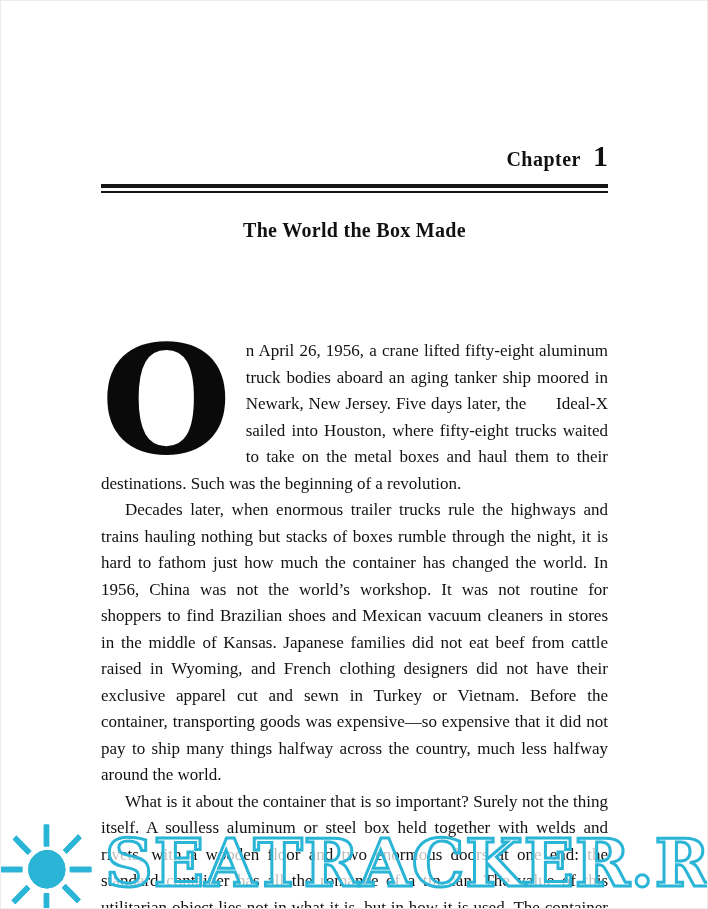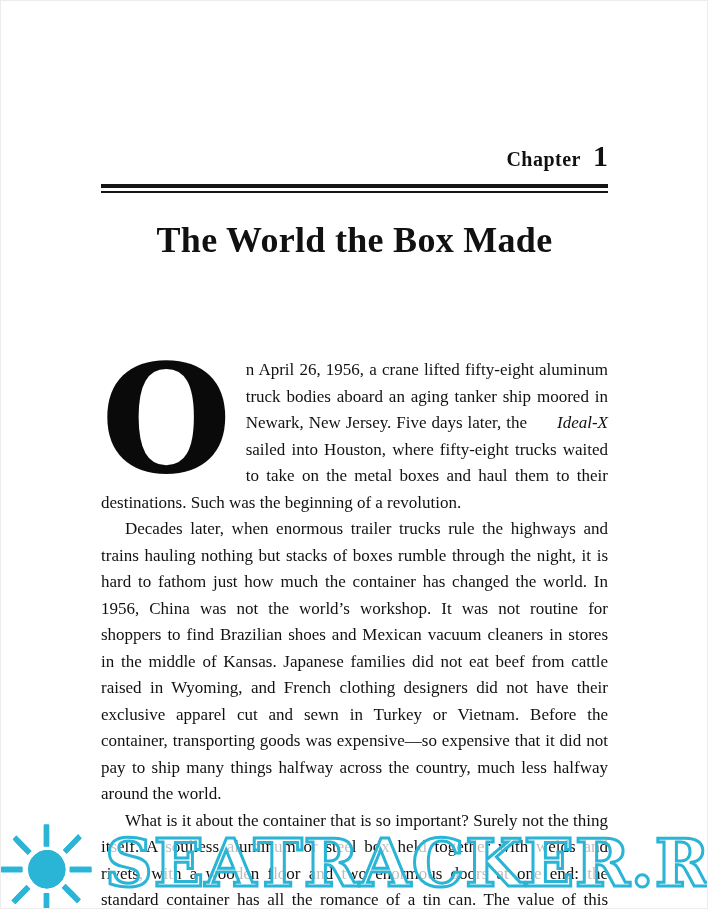--- a/index.html
+++ b/index.html
@@ -42,21 +42,21 @@
   }
   .double-rule {
     border-top: 4px solid #151515;
     border-bottom: 2px solid #151515;
     height: 3px;
     margin-bottom: 26px;
   }
   .page-title {
     text-align: center;
     font-weight: bold;
-    font-size: 36px;
+    font-size: 20px;
     letter-spacing: 0.3px;
     margin: 0 0 96px 0;
   }
   .body-text {
     font-size: 17px;
     line-height: 26.5px;
     text-align: justify;
   }
   .body-text p {
     margin: 0;
@@ -70,21 +70,20 @@
     font-weight: bold;
     font-size: 150px;
     line-height: 112px;
     margin: 6px 14px 0 0;
     color: #0a0a0a;
   }
   .opening-bold {
     font-weight: normal;
   }
   .ship-name {
-    font-style: italic;
     margin-left: 25px;
   }
   .watermark {
     position: absolute;
     left: 0;
     right: 0;
     bottom: 0;
     height: 100px;
     z-index: 5;
     pointer-events: none;

